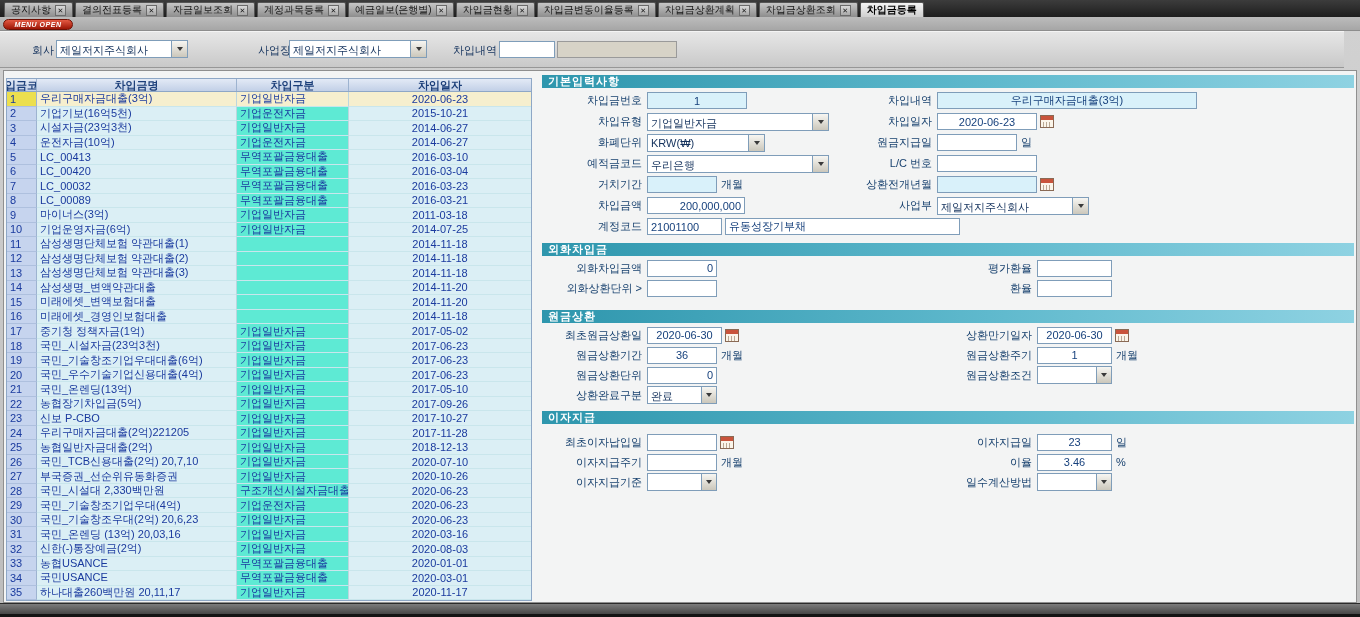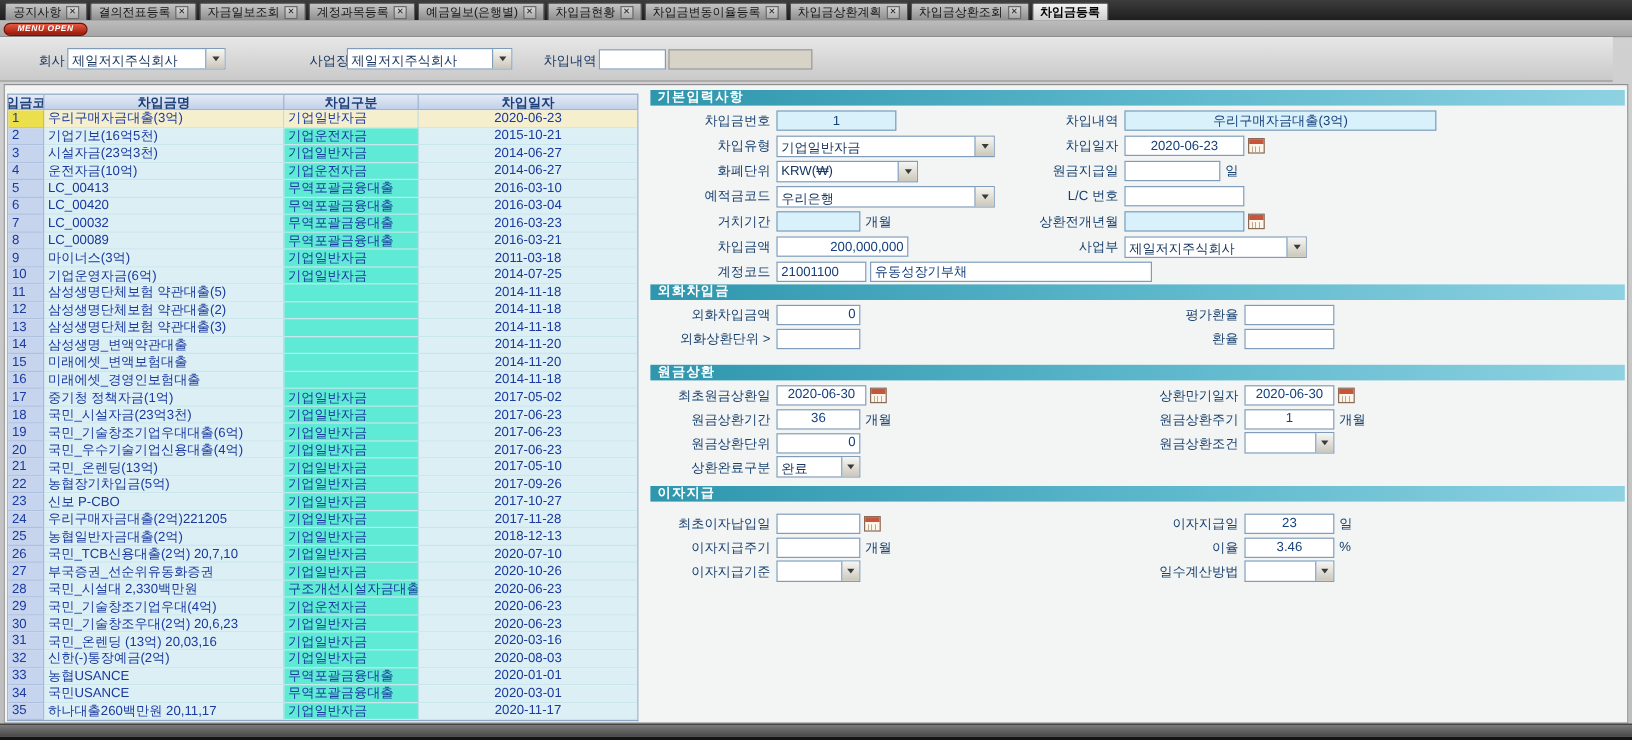--- a/index.html
+++ b/index.html
@@ -54,21 +54,21 @@
   .frow { display:flex; align-items:center; height:21px; }
   .frow.h20 { height:20px; }
   .l1 { width:105px; text-align:right; font-size:11px; color:#17406e; padding-right:5px; white-space:nowrap; overflow:hidden; }
   .f1 { width:186px; display:flex; align-items:center; gap:3px; }
   .f1.wide { width:auto; }
   .l2 { width:104px; text-align:right; font-size:11px; color:#17406e; padding-right:5px; white-space:nowrap; }
   .l2.far { width:204px; }
   .f2 { display:flex; align-items:center; gap:3px; }
   .cyan { background:#d9f1fa; }
   .center { text-align:center; } .right { text-align:right; }
-  .w70{width:70px;} .w75{width:75px;} .w80{width:80px;} .w100{width:100px;} .w110{width:110px;}
+  .w70{width:70px;} .w75{width:75px;} .w80{width:80px;} .w100{width:100px;} .w110{width:98px;}
   .w118{width:118px;} .w152{width:152px;} .w182{width:182px;} .w235{width:235px;} .w260{width:260px;}
   .unit { font-size:11px; color:#17406e; margin-left:1px; white-space:nowrap; }
   .cal { width:14px; height:13px; border:1px solid #8a6a55; background:linear-gradient(#c9543c 0 4px,#fbf5ea 4px),#fbf5ea;
          background:linear-gradient(#c9543c 4px,#fbf5ea 4px); position:relative; cursor:pointer; flex:none; }
   .cal::after { content:""; position:absolute; left:2px; right:2px; top:6px; height:5px;
          background:repeating-linear-gradient(90deg,#b9a astray 0); background:repeating-linear-gradient(90deg,#b9a894 0 1px,transparent 1px 3px); }
   .mini .combo-btn { width:15px; }
 
   
   .statusbar { position:absolute; bottom:0; left:0; right:0; height:14px; background:linear-gradient(#7c7c7c,#474747); border-top:1px solid #2c2c2c; border-bottom:3px solid #141414; }
@@ -208,21 +208,21 @@
             <span class="cell c-date">2011-03-18</span>
           </div>
           <div class="grow">
             <span class="cell c-no">10</span>
             <span class="cell c-name">기업운영자금(6억)</span>
             <span class="cell c-type">기업일반자금</span>
             <span class="cell c-date">2014-07-25</span>
           </div>
           <div class="grow">
             <span class="cell c-no">11</span>
-            <span class="cell c-name">삼성생명단체보험 약관대출(5)</span>
+            <span class="cell c-name">삼성생명단체보험 약관대출(1)</span>
             <span class="cell c-type"></span>
             <span class="cell c-date">2014-11-18</span>
           </div>
           <div class="grow">
             <span class="cell c-no">12</span>
             <span class="cell c-name">삼성생명단체보험 약관대출(2)</span>
             <span class="cell c-type"></span>
             <span class="cell c-date">2014-11-18</span>
           </div>
           <div class="grow">
@@ -461,21 +461,21 @@
       </div>
 
       <div class="frow">
         <span class="l1">계정코드</span>
         <span class="f1 wide">
           <input class="ti w75" readonly="" value="21001100" style="">
           <input class="ti w235" readonly="" value="유동성장기부채" style="">
         </span>
       </div>
 
-      <div class="sect" style="margin-top:0;">외화차입금</div>
+      <div class="sect" style="margin-top:6px;">외화차입금</div>
 
       <div class="frow h20" style="margin-top:2px;">
         <span class="l1">외화차입금액</span>
         <span class="f1">
             <input class="ti right w70" readonly="" value="0" style="">
           </span>
         <span class="l2 far">평가환율</span>
         <span class="f2">
             <input class="ti w75" readonly="" value="" style="">
           </span>

